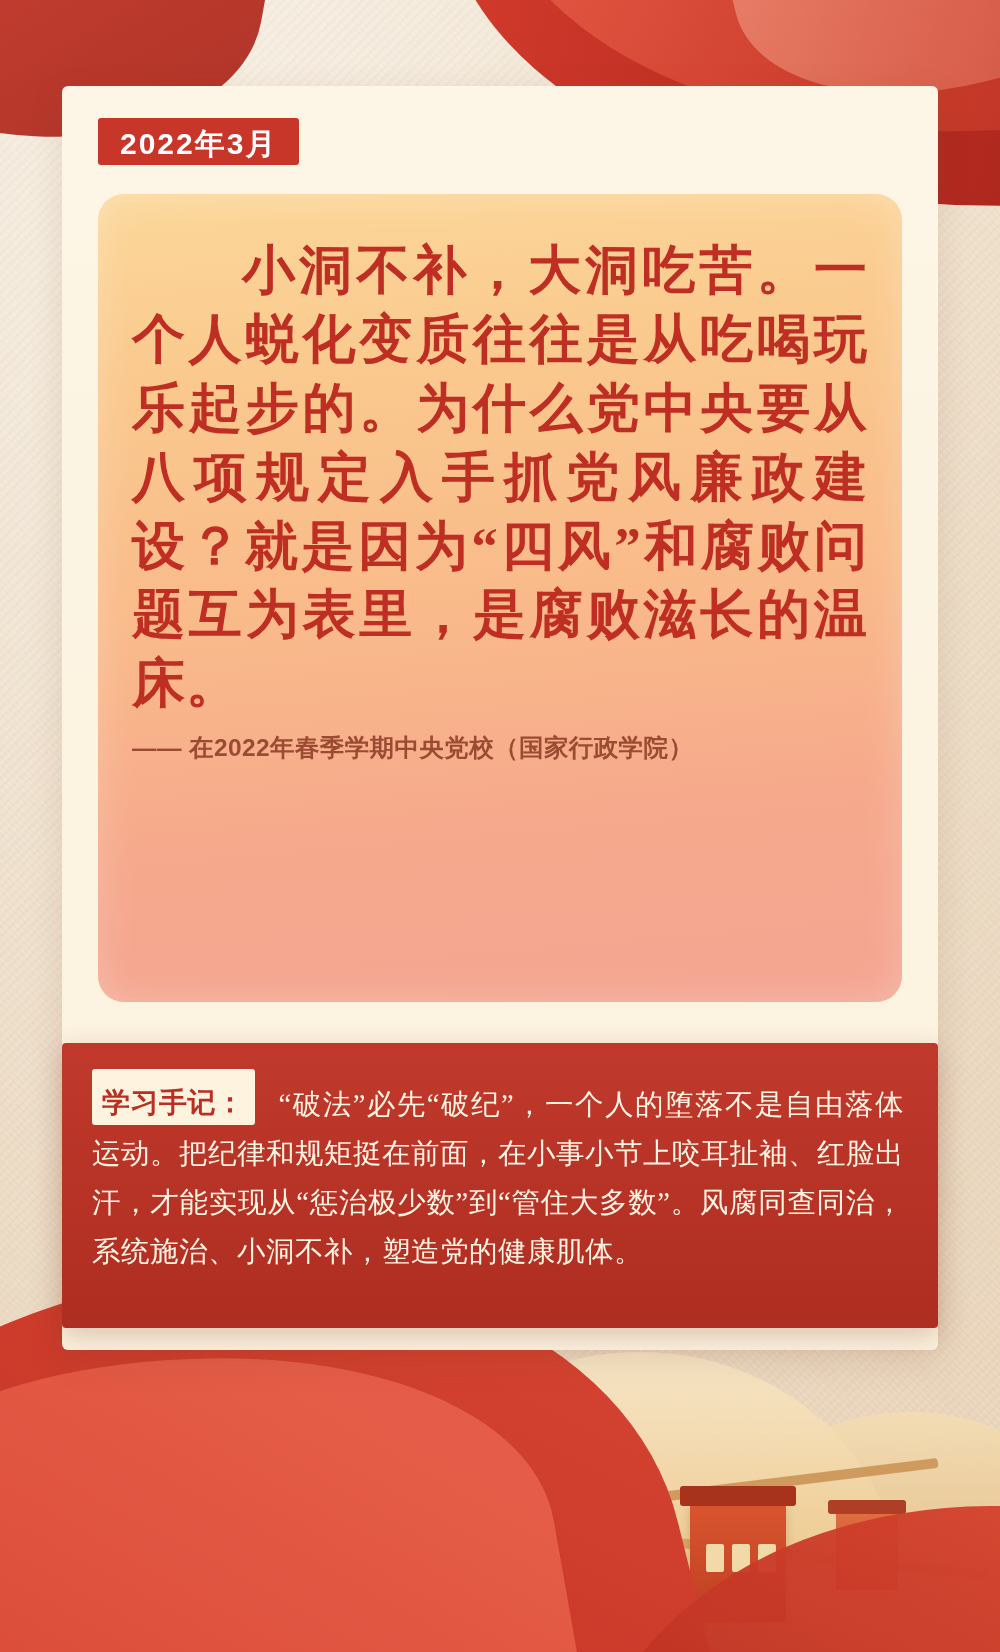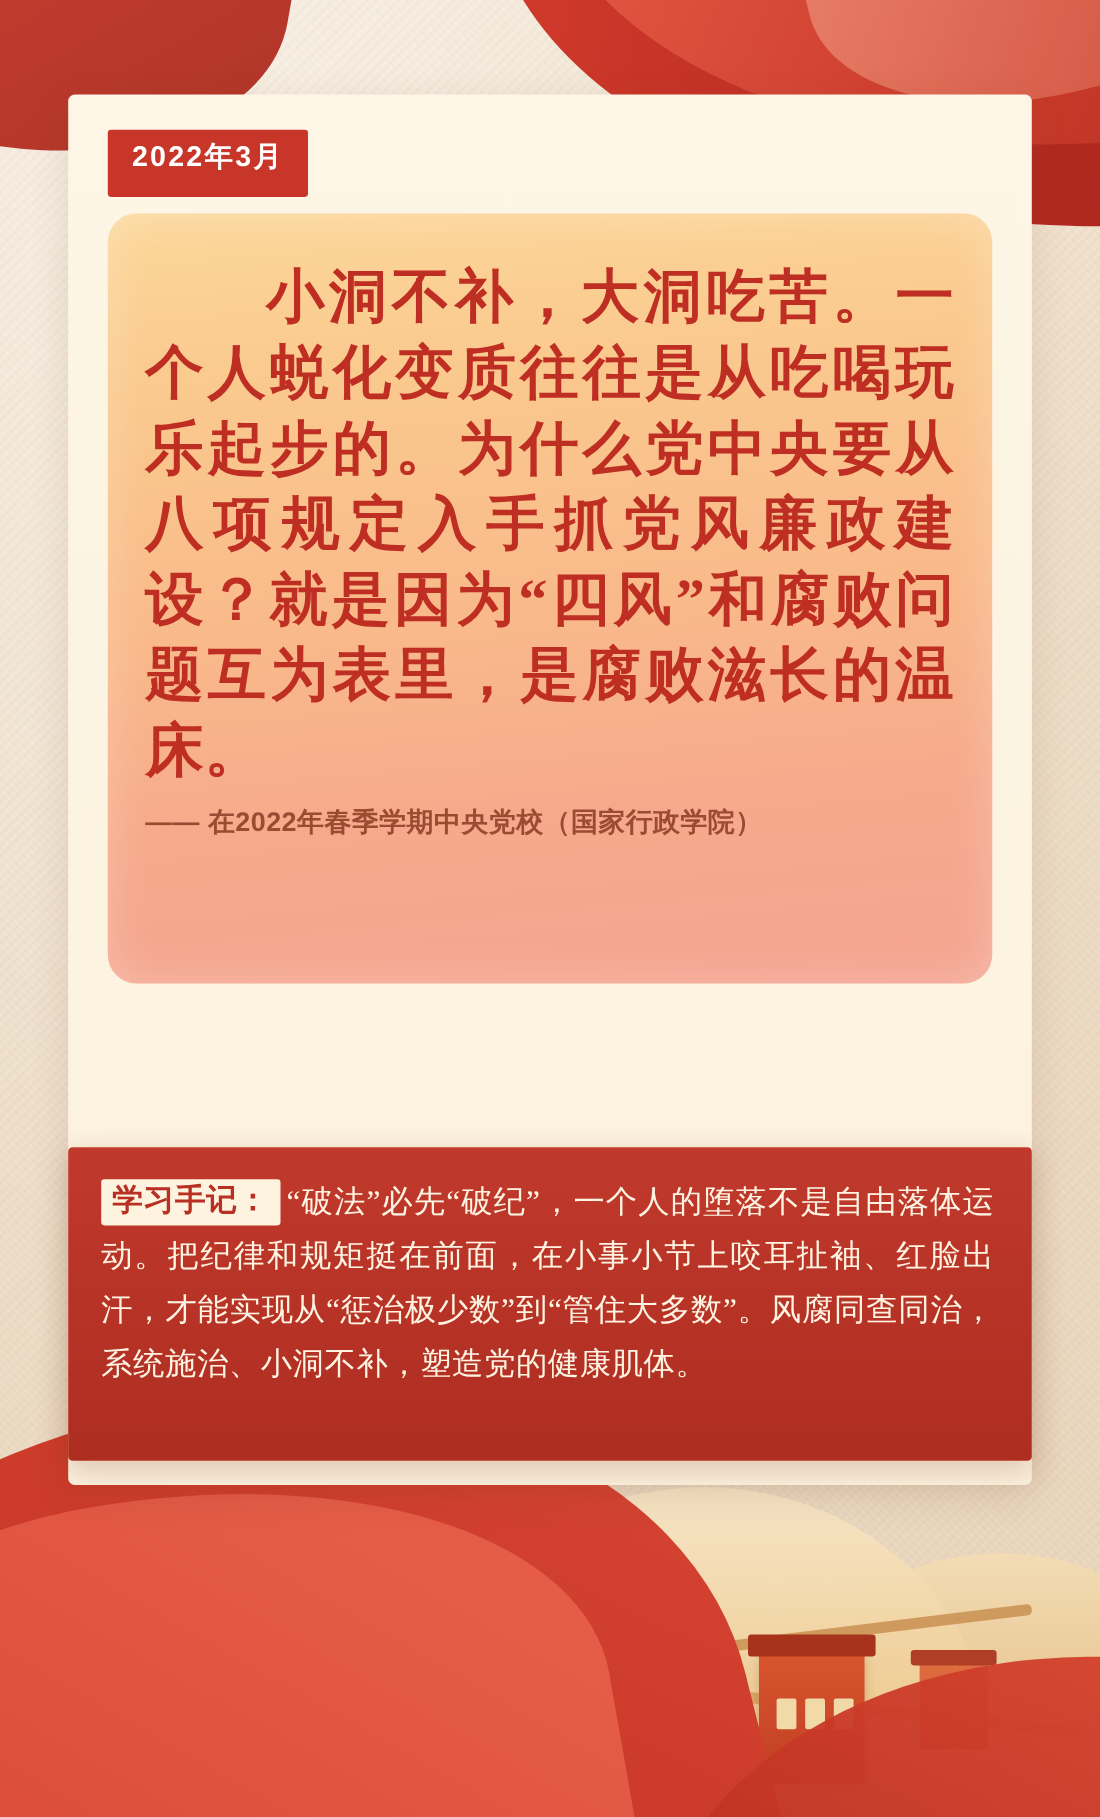--- a/index.html
+++ b/index.html
@@ -181,33 +181,33 @@
     background: linear-gradient(180deg, #fdf6e6 0%, #fbf1dd 100%);
     border-radius: 6px;
     box-shadow: 0 10px 34px rgba(120, 70, 40, .14);
   }
 
   .date-badge {
     position: absolute;
     left: 36px; top: 32px;
     background: #c8362a;
     color: #fff;
-    font-size: 26px;
+    font-size: 30px;
     letter-spacing: 2px;
-    padding: 11px 22px 24px;
+    padding: 11px 22px 6px;
     border-radius: 3px;
     font-weight: 700;
     line-height: 1;
   }
 
   .quote-box {
     position: absolute;
     left: 36px; top: 108px;
     width: 804px;
-    height: 700px;
+    height: 808px;
     border-radius: 26px;
     background: linear-gradient(175deg, #fcd79a 0%, #fac98e 22%, #f9b98a 52%, #f6a98c 76%, #f4a491 100%);
     box-shadow: inset 0 0 40px rgba(255,255,255,0.25);
     padding: 42px 34px 28px 34px;
   }
 
   .quote-text {
     color: #bf2e22;
     font-family: "Liberation Serif", "DejaVu Serif", serif;
     font-weight: 700;
@@ -246,23 +246,23 @@
     font-size: 28.5px;
     line-height: 1.72;
     text-align: justify;
     letter-spacing: .5px;
   }
   .notes-label {
     display: inline-block;
     background: #fdf3df;
     color: #b92f22;
     font-weight: 700;
-    padding: 2px 10px 4px;
+    padding: 16px 10px 4px;
     border-radius: 3px;
-    margin-right: 6px;
+    margin-right: 24px;
     font-size: 28px;
     line-height: 1.28;
     vertical-align: 2px;
   }
 </style>
 </head>
 <body>
 
 <div class="poster">
   <div class="paper-texture"></div>

